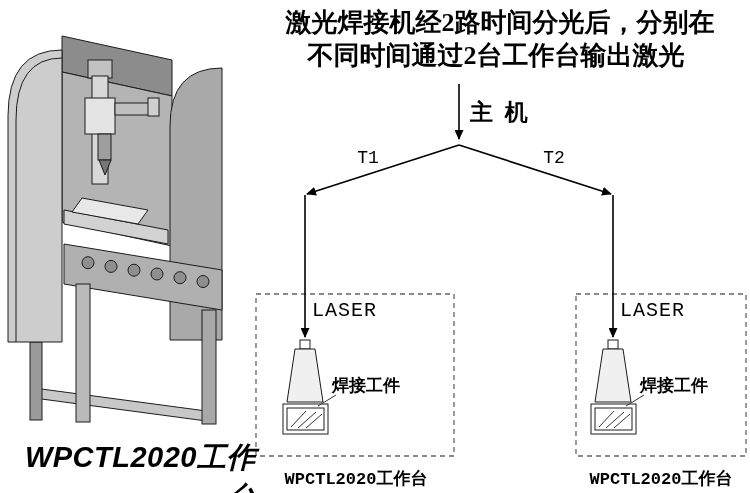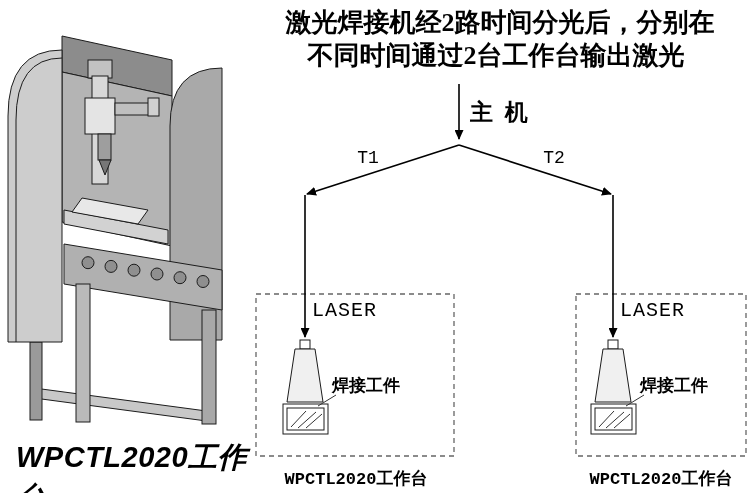--- a/index.html
+++ b/index.html
@@ -1,18 +1,18 @@
 <!DOCTYPE html>
 <html><head>
 <meta charset="utf-8">
 <style>
   html,body { margin:0; padding:0; background:#ffffff; }
   .canvas {
     position:relative; width:750px; height:493px; background:#ffffff;
-    overflow:hidden; font-family:"Liberation Sans", sans-serif;
+    overflow:hidden; font-family:"Liberation Sans", sans-serif;text-align:right;
   }
   svg { position:absolute; left:0; top:0; }
   svg text { fill:#000; }
   .t-title   { font:700 26px "Liberation Serif","DejaVu Serif",serif; }
   .t-host    { font:700 23px "Liberation Serif","DejaVu Serif",serif; letter-spacing:3px; }
   .t-branch  { font:400 18px "Liberation Mono","DejaVu Sans Mono",monospace; }
   .t-laser   { font:400 20px "Liberation Mono","DejaVu Sans Mono",monospace; letter-spacing:1px; }
   .t-piece   { font:700 17px "Liberation Serif","DejaVu Serif",serif; }
   .t-caption { font:700 17px "Liberation Mono","DejaVu Sans Mono",monospace; }
   .machine-caption {

